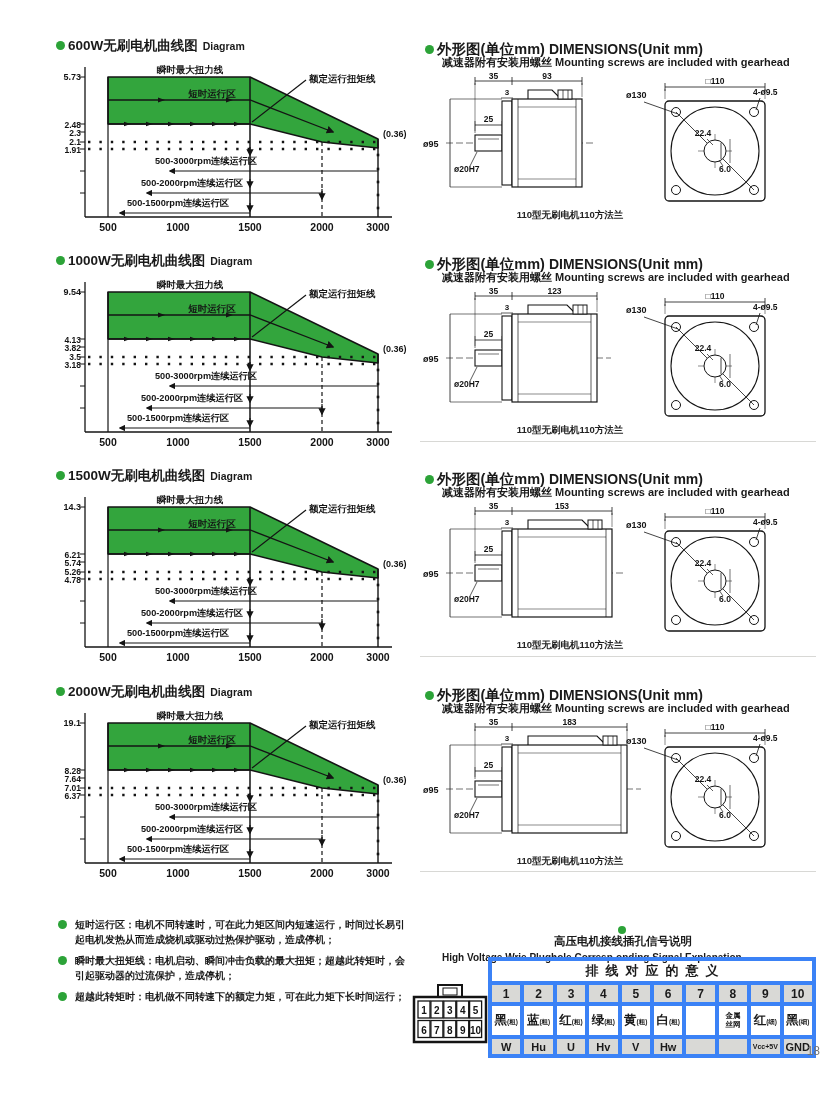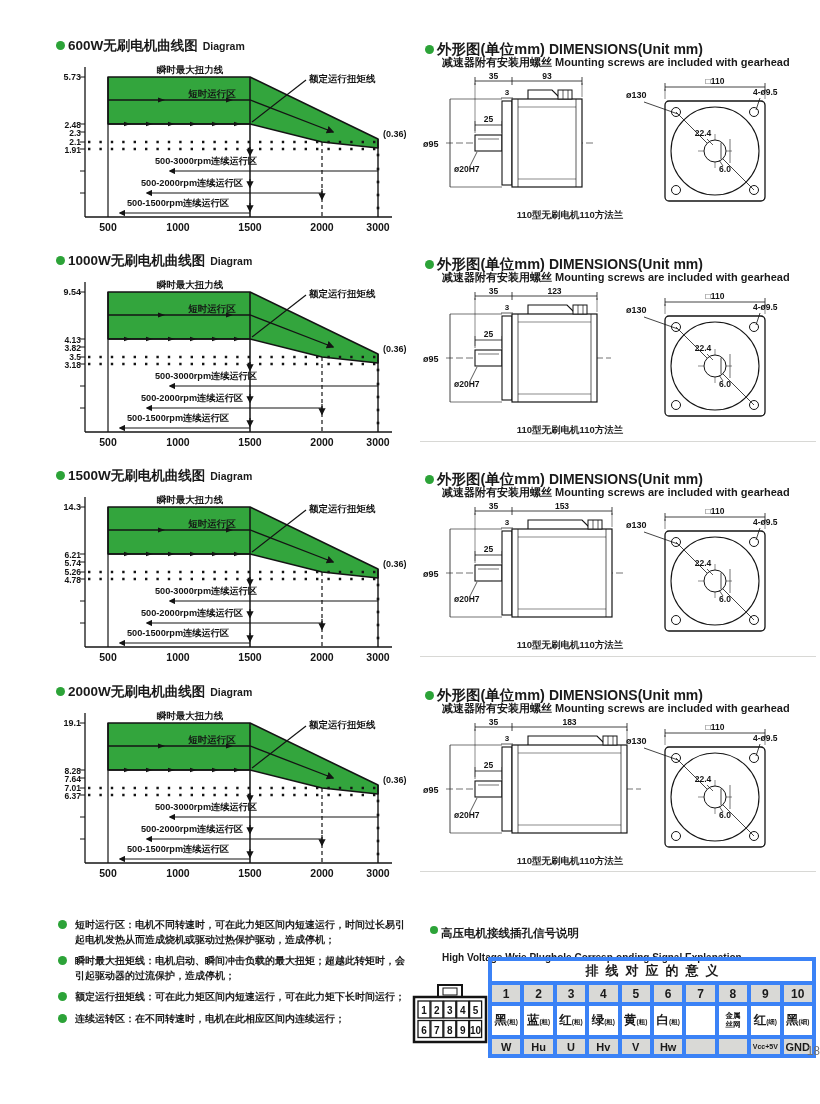--- a/index.html
+++ b/index.html
@@ -18,21 +18,21 @@
   .dim-title .t-en{font-size:14px;margin-left:4px;}
   .dim-sub{font-size:11px;font-weight:bold;padding-left:17px;margin-top:0px;white-space:nowrap;}
   .dim-sub .sub-zh{margin-right:3px;}
   .dim-svg{position:absolute;left:-5px;top:31px;}
   .divider{position:absolute;left:420px;width:396px;height:1px;background:#d8d8d5;}
   .notes{position:absolute;left:58px;top:918px;width:356px;}
   .note{display:flex;margin-bottom:7px;}
   .note .dot{margin-top:2px;}
   .note-text{font-size:10px;font-weight:600;line-height:1.45;margin-left:5px;}
   .wiring{position:absolute;left:410px;top:926px;width:406px;}
-  .wiring-title{display:flex;align-items:flex-start;padding-left:20px;height:14px;}
+  .wiring-title{display:flex;align-items:center;padding-left:20px;height:14px;flex-direction:column;}
   .wiring-title .wt-zh{font-size:11.5px;font-weight:bold;}
   .wiring-sub{padding-left:32px;font-size:10px;font-weight:bold;margin-top:12px;}
   .connector{position:absolute;left:2px;top:58px;}
   table.wt{position:absolute;left:78px;top:31px;border-collapse:collapse;table-layout:fixed;width:328px;border:2px solid #222;}
   table.wt td{border:4px solid #3b82f6;text-align:center;padding:0;font-weight:bold;overflow:hidden;}
   td.tt{font-size:13px;letter-spacing:7px;height:20px;text-indent:7px;}
   tr.num td{background:#d9d9d6;font-size:12px;height:17px;}
   tr.col td{height:29px;font-size:12.5px;background:#ffffff;}
   tr.col .ws{font-size:6.5px;}
   tr.col .metal{font-size:7.5px;line-height:1.15;width:17px;margin:0 auto;font-weight:bold;}
@@ -637,25 +637,21 @@
       <div class="note">
         <span class="dot"></span>
         <div class="note-text">短时运行区：电机不同转速时，可在此力矩区间内短速运行，时间过长易引起电机发热从而造成烧机或驱动过热保护驱动，造成停机；</div>
       </div>
       <div class="note">
         <span class="dot"></span>
         <div class="note-text">瞬时最大扭矩线：电机启动、瞬间冲击负载的最大扭矩；超越此转矩时，会引起驱动器的过流保护，造成停机；</div>
       </div>
       <div class="note">
         <span class="dot"></span>
-        <div class="note-text">额定运行扭矩线：可在此力矩区间内短速运行，可在此力矩下长时间运行；</div>
-      </div>
-      <div class="note">
-        <span class="dot"></span>
-        <div class="note-text">连续运转区：在不同转速时，电机在此相应区间内连续运行；</div>
+        <div class="note-text">超越此转矩时：电机做不同转速下的额定力矩，可在此力矩下长时间运行；</div>
       </div>
     </div>
 
   <div class="wiring">
     <div class="wiring-title">
       <span class="dot" style="width:8px;height:8px;flex-basis:8px;"></span>
       <span class="wt-zh">高压电机接线插孔信号说明</span>
     </div>
     <div class="wiring-sub">High Voltage Wrie Plughole Corresp-onding Signal Explanation</div>
     <div class="connector" id="connector"><svg width="76" height="60" viewBox="0 0 76 60">

